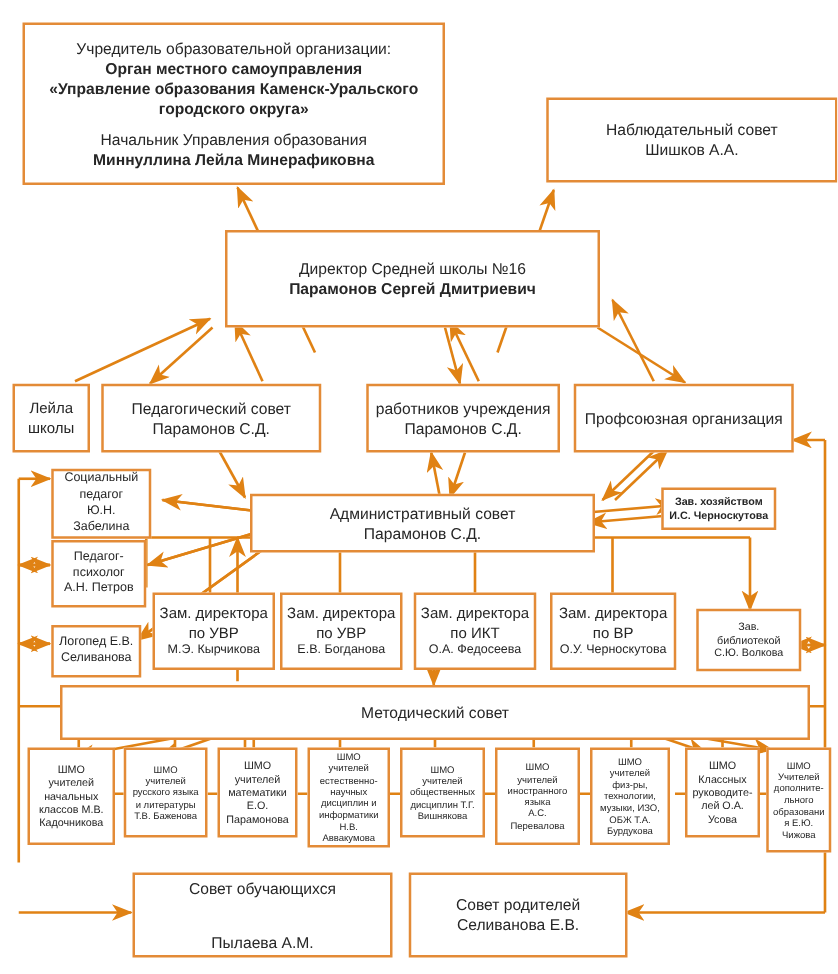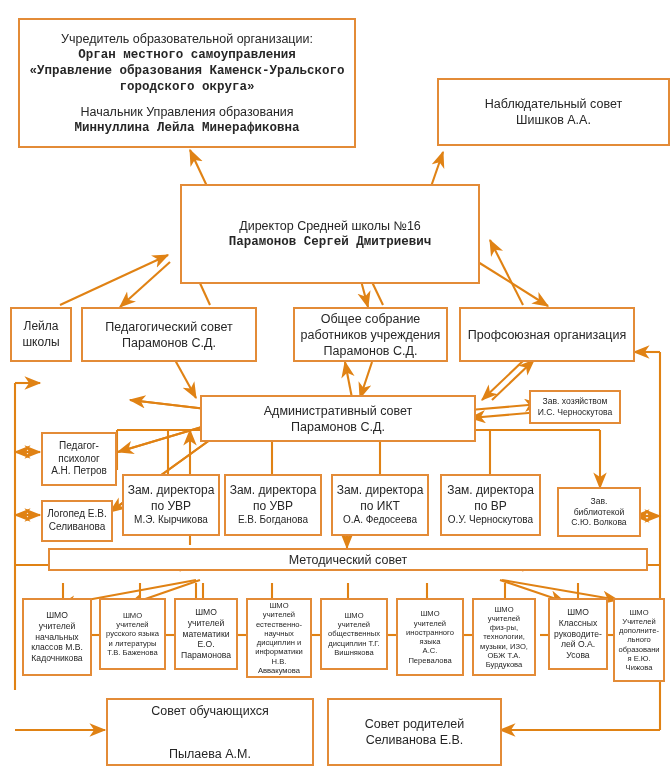--- a/index.html
+++ b/index.html
@@ -35,21 +35,21 @@
     flex-direction: column;
     align-items: center;
     justify-content: center;
     text-align: center;
     line-height: 1.28;
     color: #262626;
     z-index: 5;
     padding: 2px 3px;
   }
   .box .ln { display: block; width: 100%; }
-  .b  { font-weight: bold; font-family: Liberation Mono, monospace; }
+  .b  { font-weight: bold; }
   .f13 { font-size: 12.5px; }
   .f12 { font-size: 12px; }
   .f10 { font-size: 10px; }
   .f9  { font-size: 8.6px; line-height: 1.24; }
   .f8  { font-size: 7.6px; line-height: 1.22; }
   .gap { height: 9px; }
 </style>
 </head>
 <body>
 
@@ -166,63 +166,67 @@
     <span class="gap"></span>
     <span class="ln">Начальник Управления образования</span>
     <span class="ln b">Миннуллина Лейла Минерафиковна</span>
   </div>
 
   <div class="box f13" style="left:437px; top:78px; width:233px; height:68px;">
     <span class="ln">Наблюдательный совет</span>
     <span class="ln">Шишков А.А.</span>
   </div>
 
-  <div class="box f13" style="left:180px; top:184px; width:300px; height:100px;">
+  <div class="box f13" style="left:180px; top:184px; width:300px; height:78px;">
     <span class="ln">Директор Средней школы №16</span>
     <span class="ln b">Парамонов Сергей Дмитриевич</span>
   </div>
 
   <div class="box f12" style="left:10px; top:307px; width:62px; height:55px;">
     <span class="ln">Лейла</span>
     <span class="ln">школы</span>
   </div>
 
   <div class="box f13" style="left:81px; top:307px; width:176px; height:55px;">
     <span class="ln">Педагогический совет</span>
     <span class="ln">Парамонов С.Д.</span>
   </div>
 
   <div class="box f13" style="left:293px; top:307px; width:155px; height:55px;">
-    <span class="ln">Общее собрание</span>
     <span class="ln">работников учреждения</span>
     <span class="ln">Парамонов С.Д.</span>
   </div>
 
   <div class="box f13" style="left:459px; top:307px; width:176px; height:55px;">
     <span class="ln">Профсоюзная организация</span>
   </div>
 
+  <div class="box f10" style="left:41px; top:375px; width:80px; height:56px;">
+    <span class="ln">Социальный</span>
+    <span class="ln">педагог</span>
+    <span class="ln">Ю.Н. Забелина</span>
+  </div>
 
   <div class="box f10" style="left:41px; top:432px; width:76px; height:54px;">
     <span class="ln">Педагог-</span>
     <span class="ln">психолог</span>
     <span class="ln">А.Н. Петров</span>
   </div>
 
   <div class="box f10" style="left:41px; top:500px; width:72px; height:42px;align-items:flex-end;">
     <span class="ln">Логопед Е.В.</span>
     <span class="ln">Селиванова</span>
   </div>
 
   <div class="box f13" style="left:200px; top:395px; width:276px; height:47px;">
     <span class="ln">Административный совет</span>
     <span class="ln">Парамонов С.Д.</span>
   </div>
 
-  <div class="box f9" style="left:529px; top:390px; width:92px; height:34px;">
+  <div class="box f9" style="left:529px; top:390px; width:92px; height:34px;font-weight:bold;">
     <span class="ln">Зав. хозяйством</span>
     <span class="ln">И.С. Черноскутова</span>
   </div>
 
   <div class="box f9" style="left:557px; top:487px; width:84px; height:50px;">
     <span class="ln">Зав.</span>
     <span class="ln">библиотекой</span>
     <span class="ln">С.Ю. Волкова</span>
   </div>
 
@@ -243,21 +247,21 @@
     <span class="ln f12">по ИКТ</span>
     <span class="ln f10">О.А. Федосеева</span>
   </div>
 
   <div class="box" style="left:440px; top:474px; width:101px; height:62px;">
     <span class="ln f12">Зам. директора</span>
     <span class="ln f12">по ВР</span>
     <span class="ln f10">О.У. Черноскутова</span>
   </div>
 
-  <div class="box f13" style="left:48px; top:548px; width:600px; height:23px;">
+  <div class="box f13" style="left:48px; top:548px; width:600px; height:44px;">
     <span class="ln">Методический совет</span>
   </div>
 
   <div class="box f9" style="left:22px; top:598px; width:70px; height:78px;">
     <span class="ln">ШМО</span>
     <span class="ln">учителей</span>
     <span class="ln">начальных</span>
     <span class="ln">классов М.В.</span>
     <span class="ln">Кадочникова</span>
   </div>

